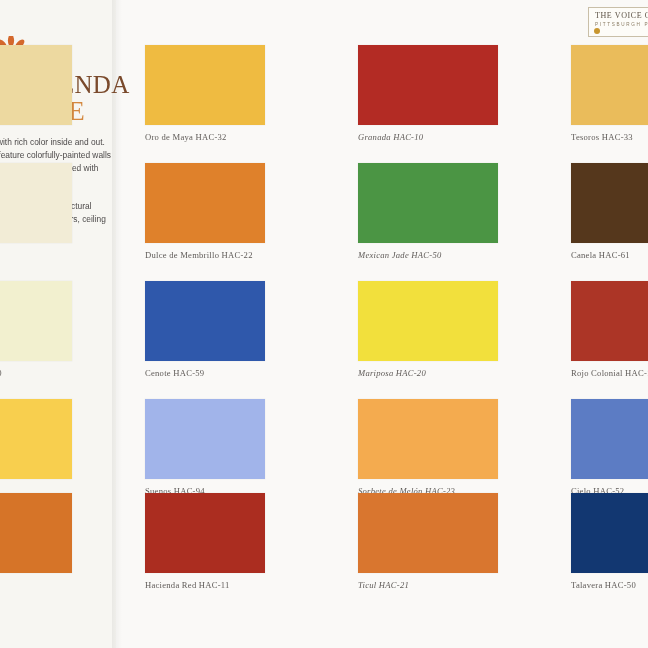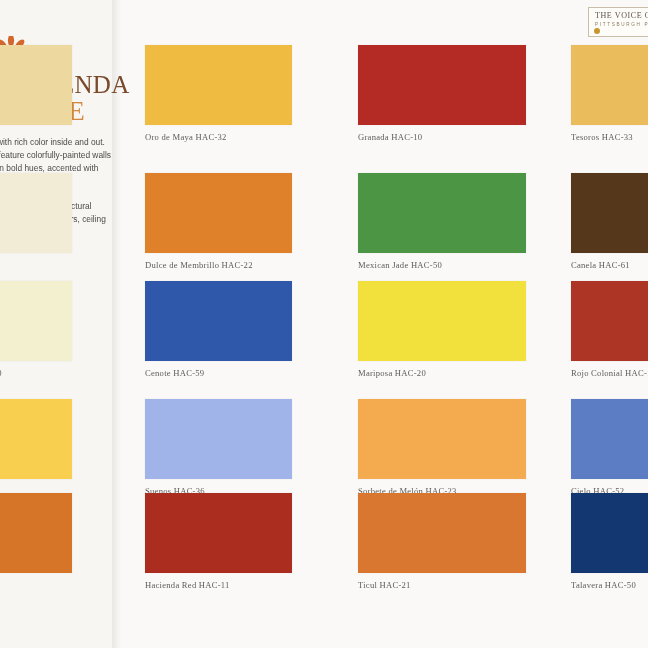--- a/index.html
+++ b/index.html
@@ -139,26 +139,26 @@
     margin-top: 7px;
     font-family: "Liberation Serif", serif;
     font-size: 8.6px;
     letter-spacing: 0.25px;
     color: #5f5b58;
     white-space: nowrap;
   }
 
   
   .col-0 { left: -68px; width: 140px; }
-  .col-1 { left: 145px; width: 147px; }
-  .col-2 { left: 358px; width: 168px; }
+  .col-1 { left: 145px; width: 120px; }
+  .col-2 { left: 358px; width: 140px; font-style: italic; }
   .col-3 { left: 571px; width: 140px; }
 
   .row-0 { top: 45px; }
-  .row-1 { top: 173px; }
+  .row-1 { top: 163px; }
   .row-2 { top: 281px; }
   .row-3 { top: 399px; }
   .row-4 { top: 493px; }
 </style>
 </head>
 <body>
 
 <div id="page">
 
   <div id="paper-left"></div>
@@ -245,21 +245,21 @@
       <div class="swatch-cell col-3 row-2">
         <div class="swatch-chip" style="background: rgb(172, 53, 38);"></div>
         <div class="swatch-label">Rojo Colonial HAC-12</div>
       </div>
       <div class="swatch-cell col-0 row-3">
         <div class="swatch-chip" style="background: rgb(248, 207, 78);"></div>
         <div class="swatch-label">HAC-31</div>
       </div>
       <div class="swatch-cell col-1 row-3">
         <div class="swatch-chip" style="background: rgb(161, 180, 234);"></div>
-        <div class="swatch-label">Suenos HAC-36</div>
+        <div class="swatch-label">Suenos HAC-94</div>
       </div>
       <div class="swatch-cell col-2 row-3">
         <div class="swatch-chip" style="background: rgb(244, 171, 79);"></div>
         <div class="swatch-label">Sorbete de Melón HAC-23</div>
       </div>
       <div class="swatch-cell col-3 row-3">
         <div class="swatch-chip" style="background: rgb(92, 124, 196);"></div>
         <div class="swatch-label">Cielo HAC-52</div>
       </div>
       <div class="swatch-cell col-0 row-4">

